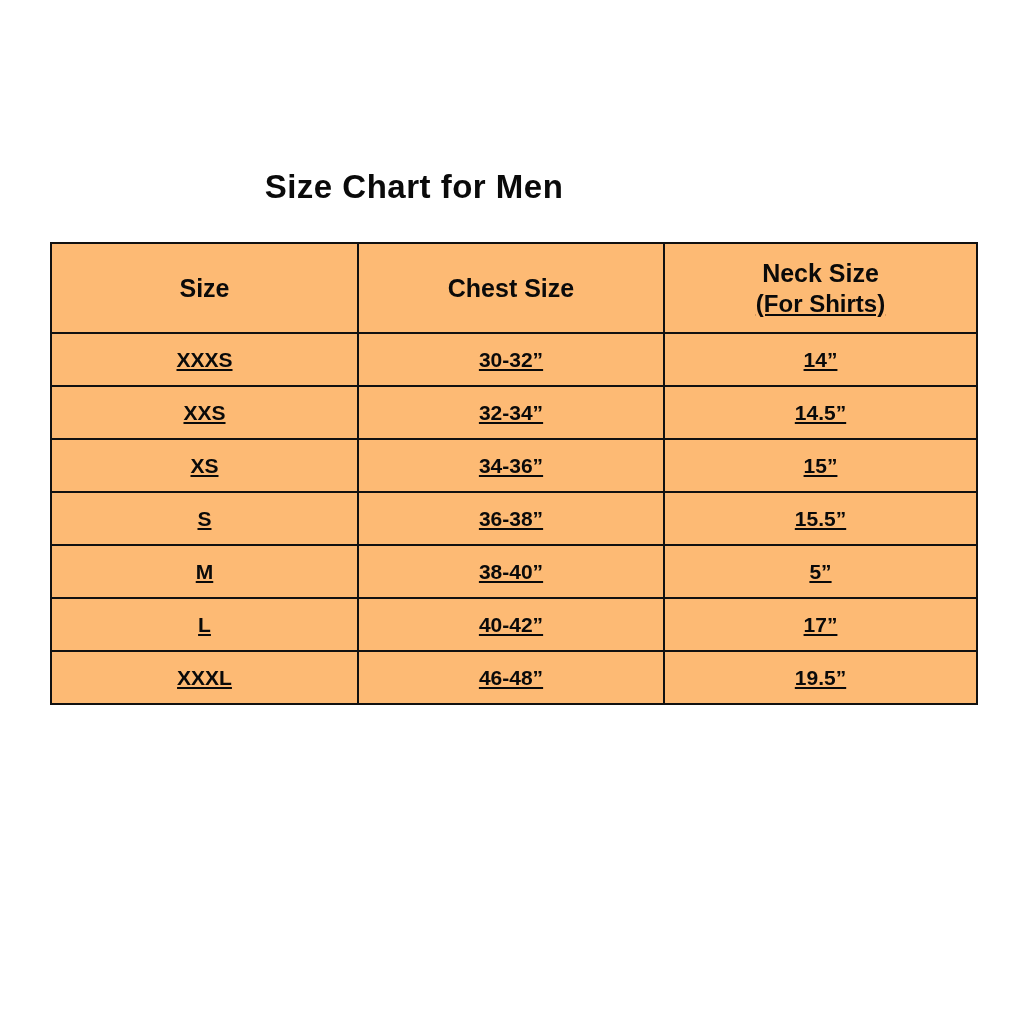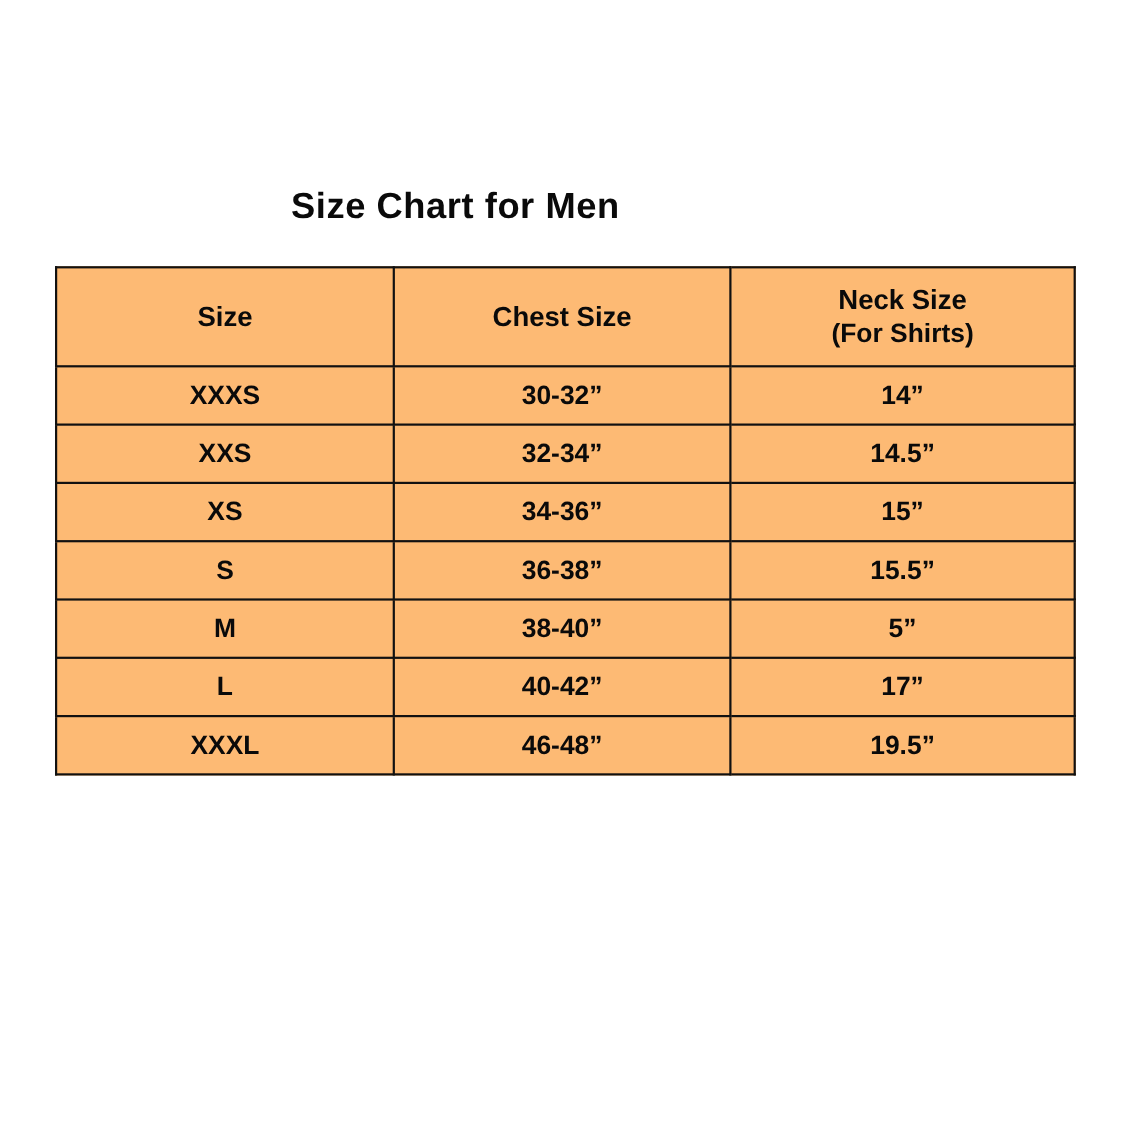--- a/index.html
+++ b/index.html
@@ -43,29 +43,31 @@
     font-weight: bold;
     color: #0a0a0a;
     padding: 0;
   }
   table.size-table th {
     height: 88px;
     font-size: 25px;
   }
   table.size-table td {
     height: 51px;
-    font-size: 24px;
+    font-size: 21px;
+    text-decoration: underline;
   }
   col.c-size  { width: 307px; }
   col.c-chest { width: 306px; }
   col.c-neck  { width: 313px; }
   .hdr-line2 {
     display: block;
     font-size: 24px;
     margin-top: 2px;
+    text-decoration: underline;
   }
 </style>
 </head>
 <body>
 
 <div class="page">
 
   <div class="chart-title">Size Chart for Men</div>
 
   <table class="size-table">

